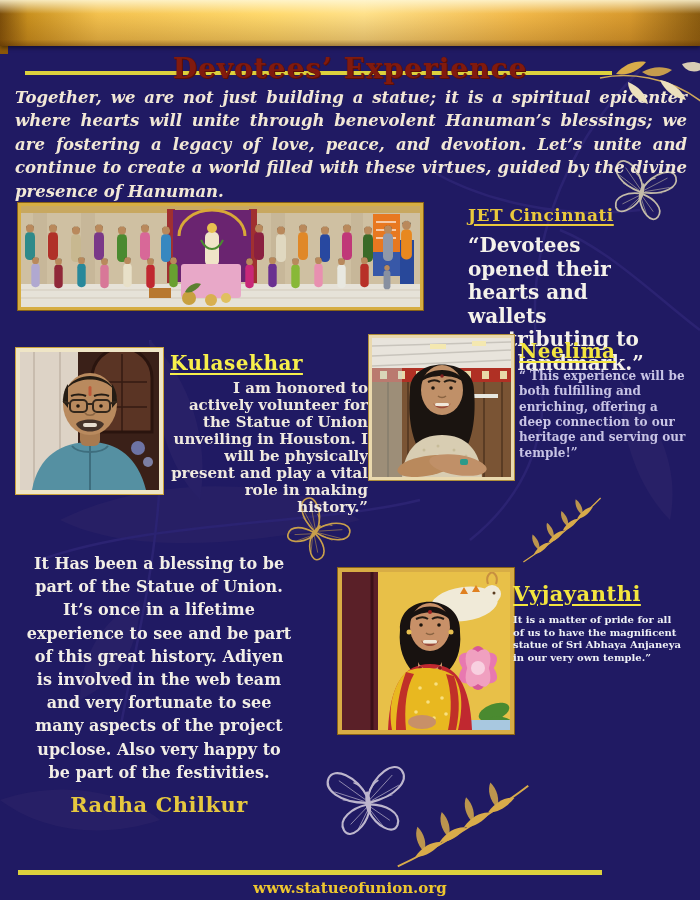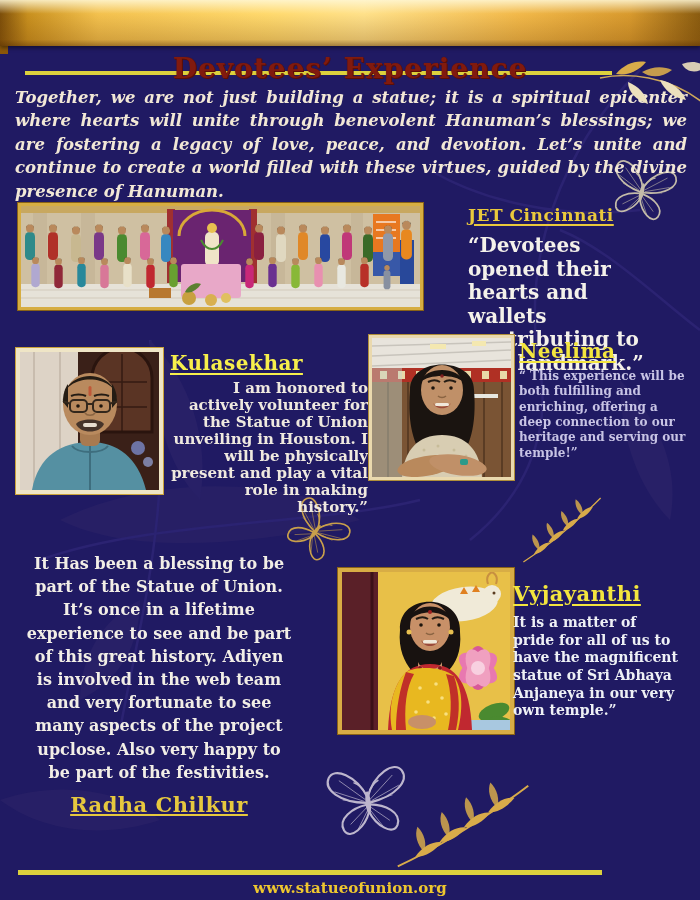--- a/index.html
+++ b/index.html
@@ -54,28 +54,28 @@
     text-decoration:underline;text-underline-offset:3px;text-decoration-thickness:2px;
   }
   .t-quote{font-weight:bold;z-index:3;}
   .jet-name{left:468px;top:205px;font-size:17px;color:#eac93c;}
   .jet-quote{left:468px;top:234px;width:186px;font-size:20px;line-height:1.18;color:#f4f1ea;}
   .kula-name{left:170px;top:351px;font-size:20px;color:#f7ef4b;}
   .kula-quote{left:170px;top:380px;width:198px;font-size:15px;line-height:1.13;color:#efe9df;text-align:right;}
   .neel-name{left:519px;top:339px;font-size:20px;color:#f3e53e;}
   .neel-quote{left:519px;top:369px;width:172px;font-size:12px;line-height:1.28;color:#c8c4e5;}
   .vyja-name{left:513px;top:581px;font-size:21px;color:#f3e53e;}
-  .vyja-quote{left:513px;top:614px;width:168px;font-size:14px;line-height:1.26;color:#eef0f5;}
+  .vyja-quote{left:513px;top:614px;width:168px;font-size:10px;line-height:1.26;color:#eef0f5;}
   .radha-quote{
     left:25px;top:552px;width:268px;text-align:center;
     font-size:16px;font-weight:bold;line-height:1.45;color:#f2eee6;z-index:3;
   }
   .radha-name{
     left:25px;top:792px;width:268px;text-align:center;
-    font-size:21px;font-weight:bold;letter-spacing:.5px;color:#e6c83e;z-index:3;text-decoration:underline;
+    font-size:21px;font-weight:bold;letter-spacing:.5px;color:#e6c83e;z-index:3;
   }
   
   .footer-url{
     left:20px;top:879px;width:660px;text-align:center;
     font-size:15px;font-weight:bold;color:#eec72f;z-index:3;
   }
   .line-top{left:25px;top:71px;width:587px;}
   .line-bottom{left:18px;top:870px;width:584px;height:5px;}
   
   .orn{z-index:2;}

